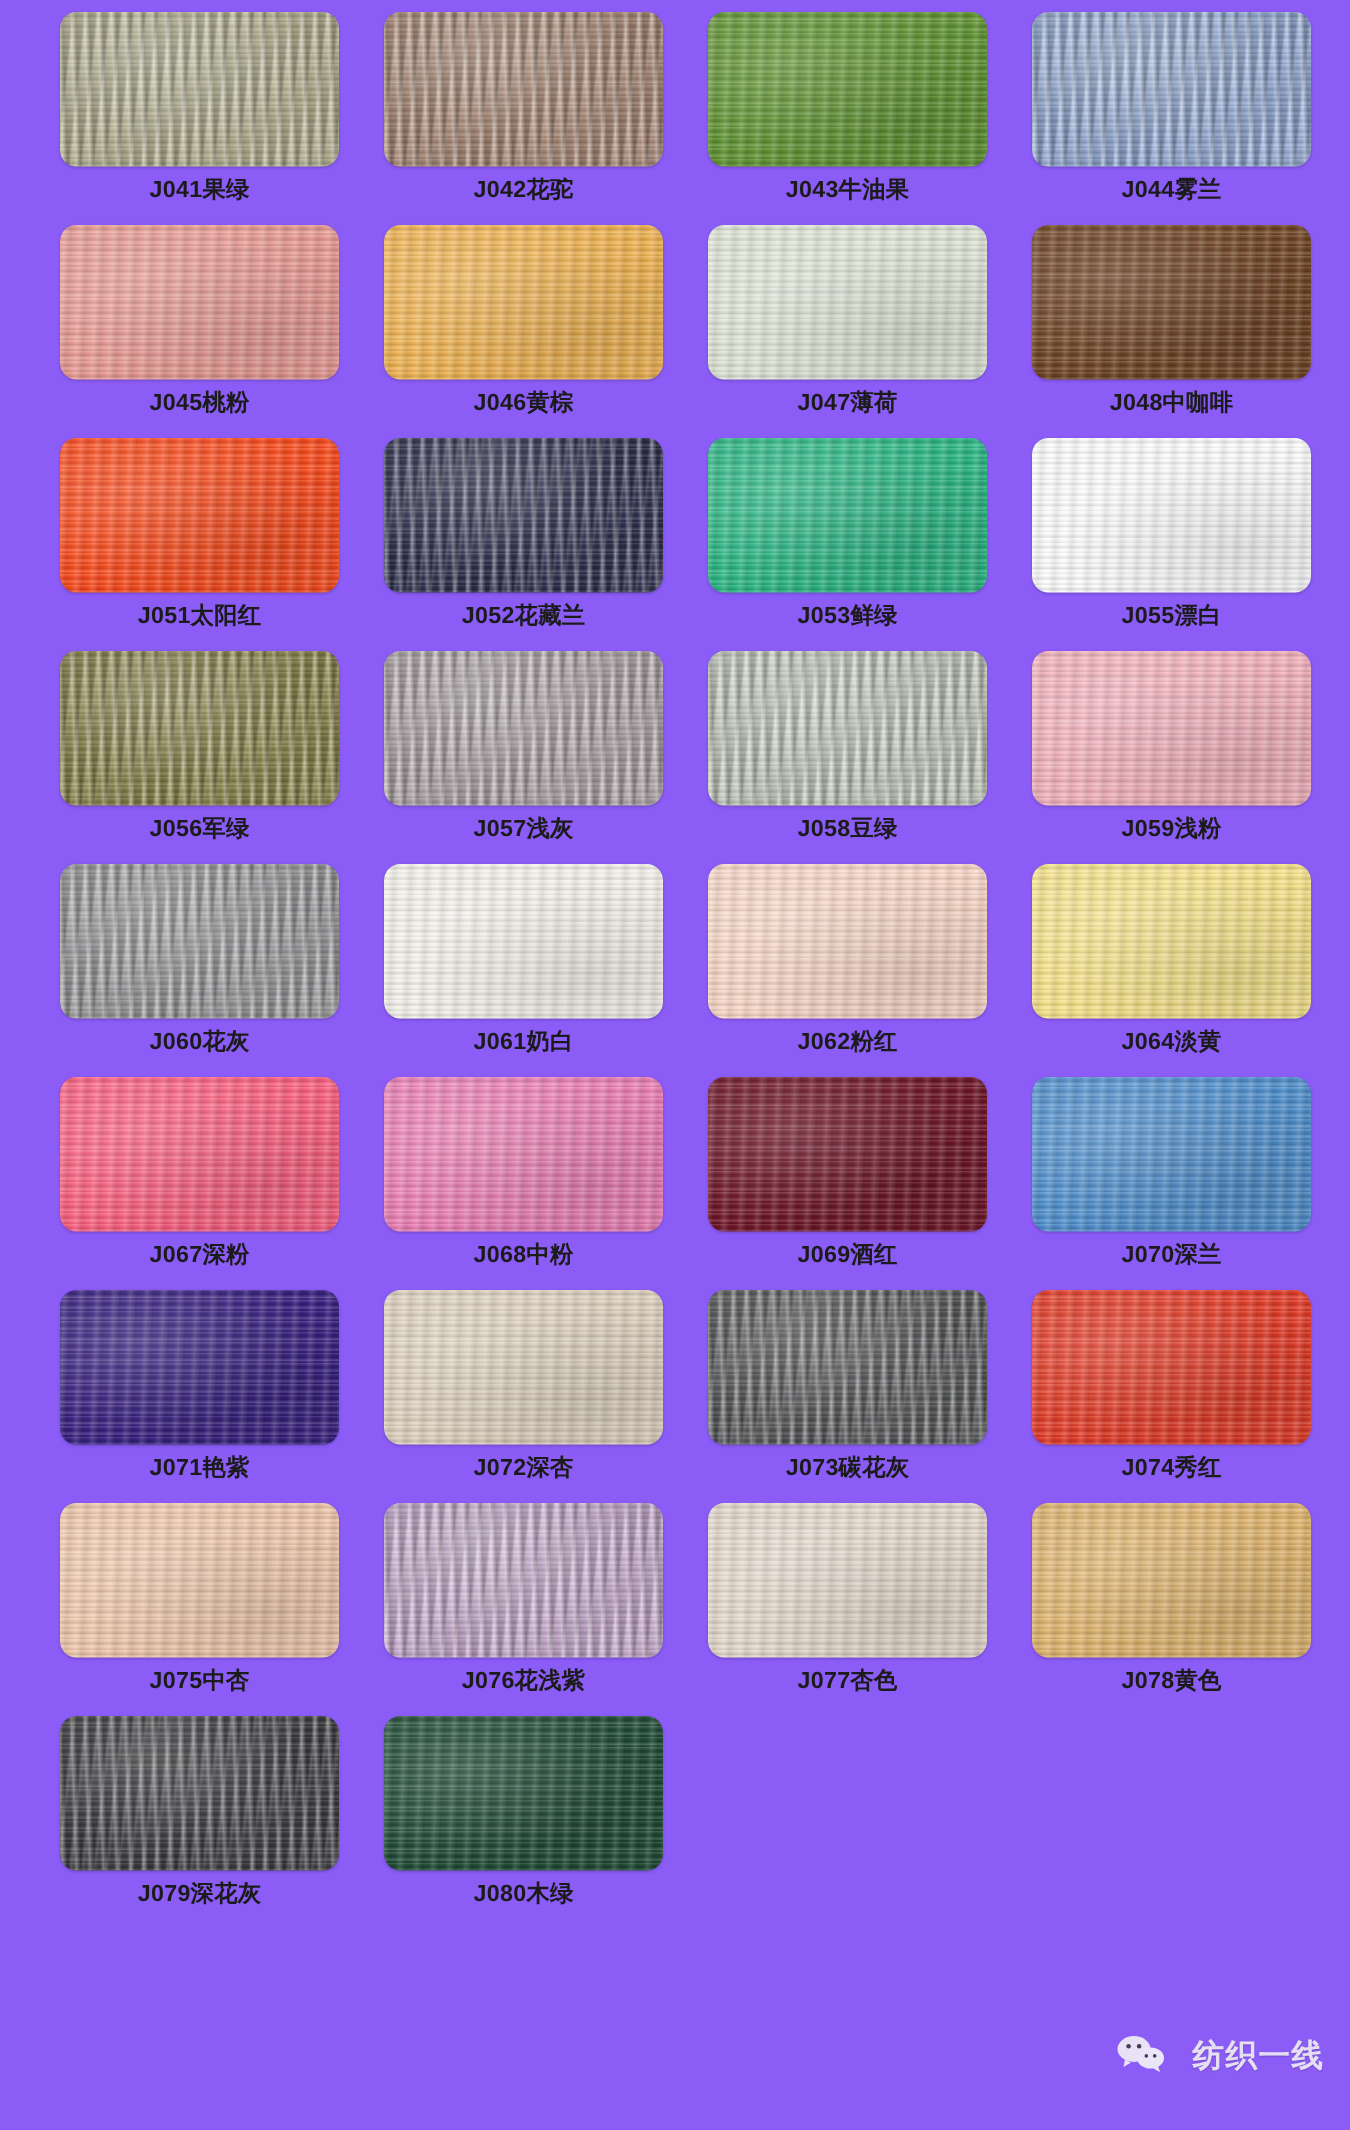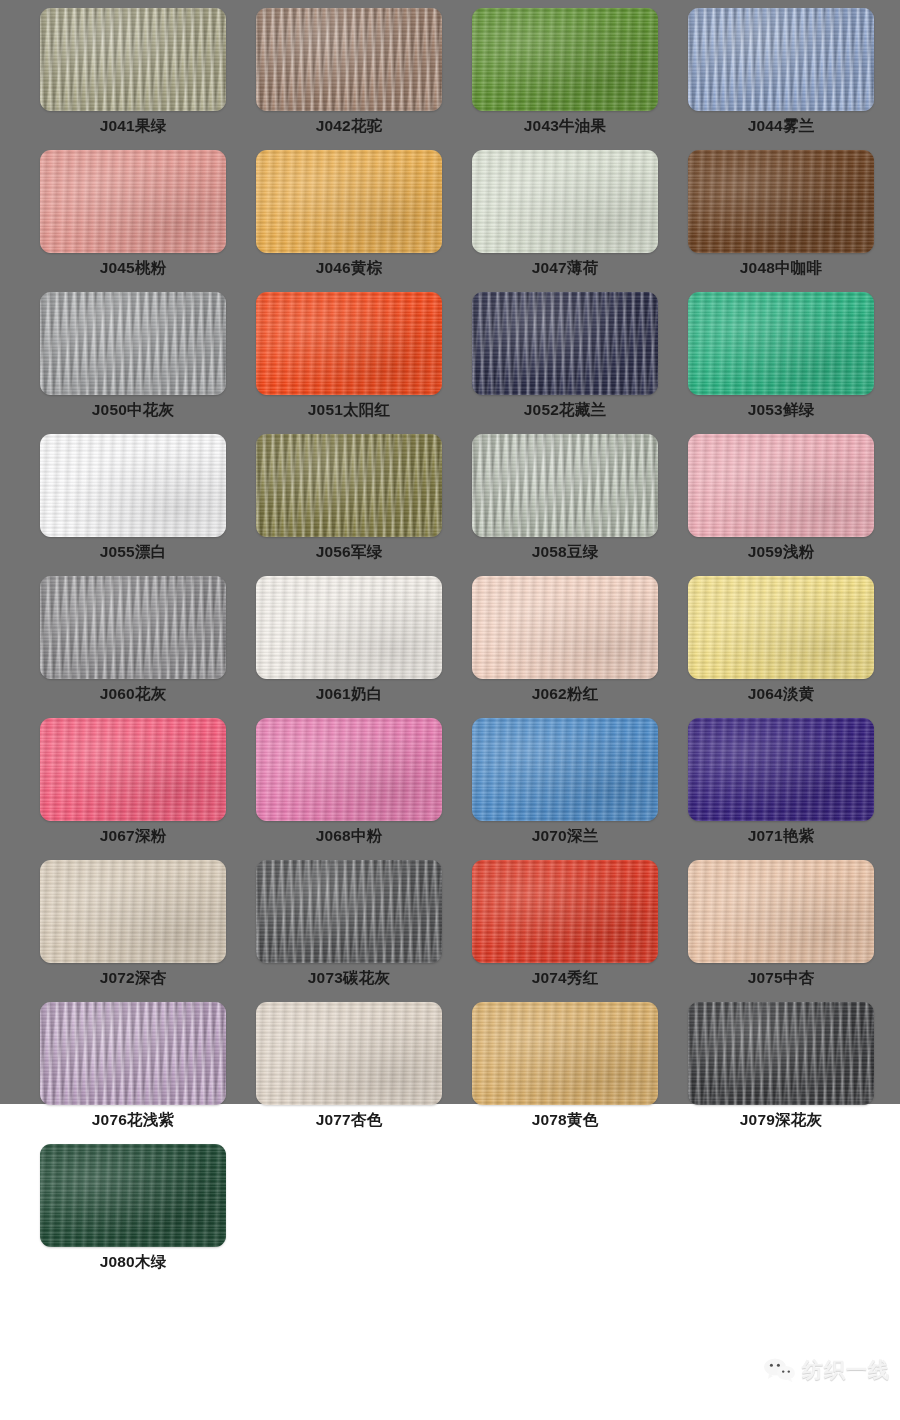--- a/index.html
+++ b/index.html
@@ -9,22 +9,22 @@
     width: 900px;
     height: 1420px;
     background: #ffffff;
     font-family: "Liberation Sans", "DejaVu Sans", sans-serif;
     overflow: hidden;
   }
 
   #color-card {
     position: relative;
     width: 900px;
-    height: 1104px;
-    background: #737373;
+    height: 1420px;
+    background: #8b5cf6;
   }
 
   .swatch-grid {
     position: absolute;
     top: 8px;
     left: 0;
     width: 900px;
     display: grid;
     grid-template-columns: repeat(4, 216px);
     grid-auto-rows: 142px;
@@ -115,25 +115,25 @@
     font-size: 15.5px;
     font-weight: bold;
     color: #1b1b1b;
     letter-spacing: 0.2px;
     white-space: nowrap;
   }
 
   
   .watermark {
     position: absolute;
-    left: 763px;
+    left: 744px;
     top: 1356px;
     display: flex;
-    align-items: center;
-    gap: 5px;
+    align-items: flex-start;
+    gap: 17px;
     pointer-events: none;
     opacity: 0.88;
   }
 
   .wm-logo {
     position: relative;
     width: 34px;
     height: 26px;
     flex: none;
   }
@@ -179,44 +179,44 @@
       </div>
       <div class="swatch-cell">
         <div class="swatch-chip" style="background-color: rgb(221, 228, 213);"></div>
         <div class="swatch-label">J047薄荷</div>
       </div>
       <div class="swatch-cell">
         <div class="swatch-chip" style="background-color: rgb(109, 66, 34);"></div>
         <div class="swatch-label">J048中咖啡</div>
       </div>
       <div class="swatch-cell">
-        <div class="swatch-chip heather" style="background-color: rgb(169, 171, 173);"></div>
-        <div class="swatch-label">J050中花灰</div>
-      </div>
-      <div class="swatch-cell">
         <div class="swatch-chip" style="background-color: rgb(247, 74, 28);"></div>
         <div class="swatch-label">J051太阳红</div>
       </div>
       <div class="swatch-cell">
         <div class="swatch-chip heather" style="background-color: rgb(47, 49, 80);"></div>
         <div class="swatch-label">J052花藏兰</div>
       </div>
       <div class="swatch-cell">
         <div class="swatch-chip" style="background-color: rgb(43, 181, 132);"></div>
         <div class="swatch-label">J053鲜绿</div>
       </div>
       <div class="swatch-cell">
         <div class="swatch-chip" style="background-color: rgb(251, 251, 252);"></div>
         <div class="swatch-label">J055漂白</div>
       </div>
       <div class="swatch-cell">
         <div class="swatch-chip heather" style="background-color: rgb(138, 132, 73);"></div>
         <div class="swatch-label">J056军绿</div>
       </div>
       <div class="swatch-cell">
+        <div class="swatch-chip heather" style="background-color: rgb(176, 166, 168);"></div>
+        <div class="swatch-label">J057浅灰</div>
+      </div>
+      <div class="swatch-cell">
         <div class="swatch-chip heather" style="background-color: rgb(195, 203, 189);"></div>
         <div class="swatch-label">J058豆绿</div>
       </div>
       <div class="swatch-cell">
         <div class="swatch-chip" style="background-color: rgb(242, 177, 187);"></div>
         <div class="swatch-label">J059浅粉</div>
       </div>
       <div class="swatch-cell">
         <div class="swatch-chip heather" style="background-color: rgb(156, 155, 158);"></div>
         <div class="swatch-label">J060花灰</div>
@@ -233,20 +233,24 @@
         <div class="swatch-chip" style="background-color: rgb(245, 226, 138);"></div>
         <div class="swatch-label">J064淡黄</div>
       </div>
       <div class="swatch-cell">
         <div class="swatch-chip" style="background-color: rgb(249, 95, 127);"></div>
         <div class="swatch-label">J067深粉</div>
       </div>
       <div class="swatch-cell">
         <div class="swatch-chip" style="background-color: rgb(234, 127, 180);"></div>
         <div class="swatch-label">J068中粉</div>
+      </div>
+      <div class="swatch-cell">
+        <div class="swatch-chip" style="background-color: rgb(109, 21, 38);"></div>
+        <div class="swatch-label">J069酒红</div>
       </div>
       <div class="swatch-cell">
         <div class="swatch-chip" style="background-color: rgb(79, 142, 203);"></div>
         <div class="swatch-label">J070深兰</div>
       </div>
       <div class="swatch-cell">
         <div class="swatch-chip" style="background-color: rgb(54, 32, 126);"></div>
         <div class="swatch-label">J071艳紫</div>
       </div>
       <div class="swatch-cell">

